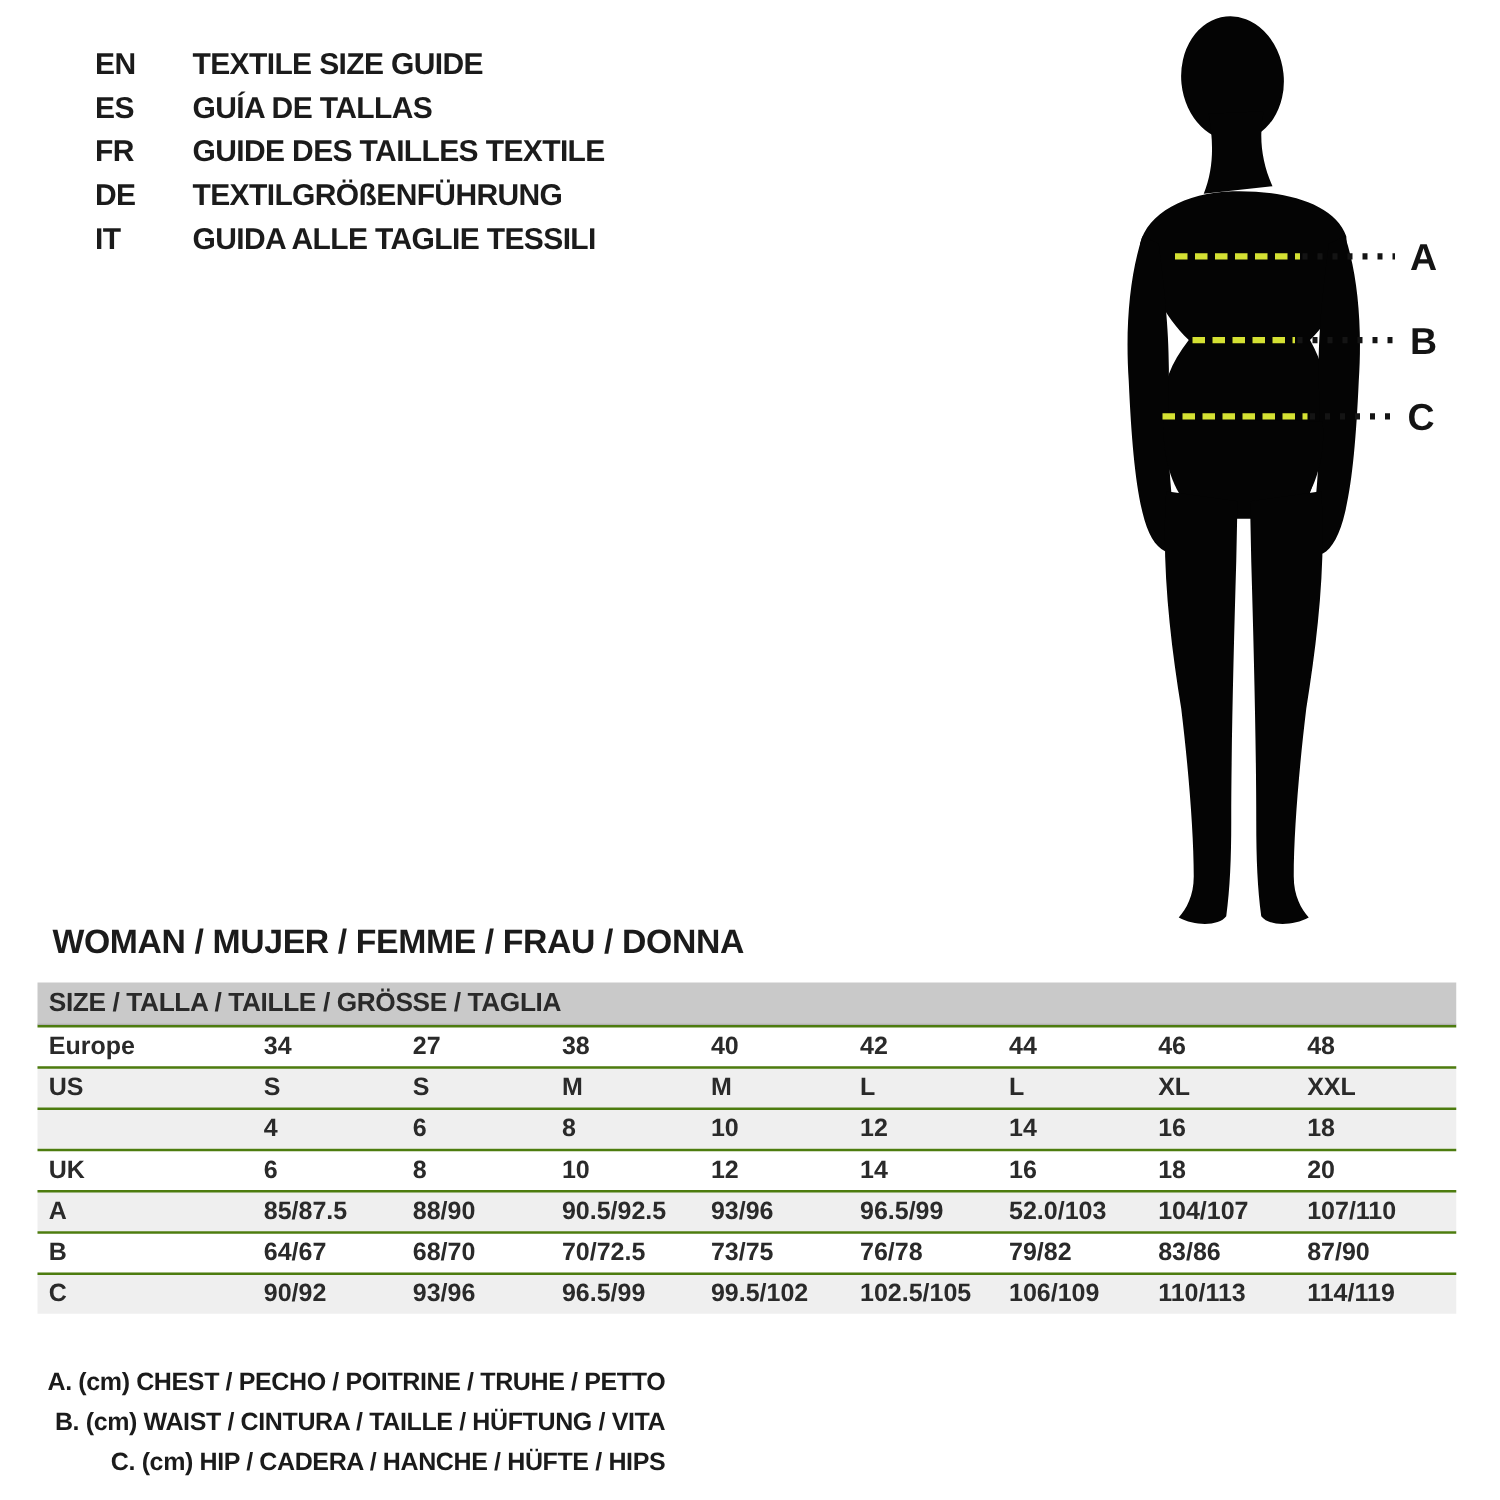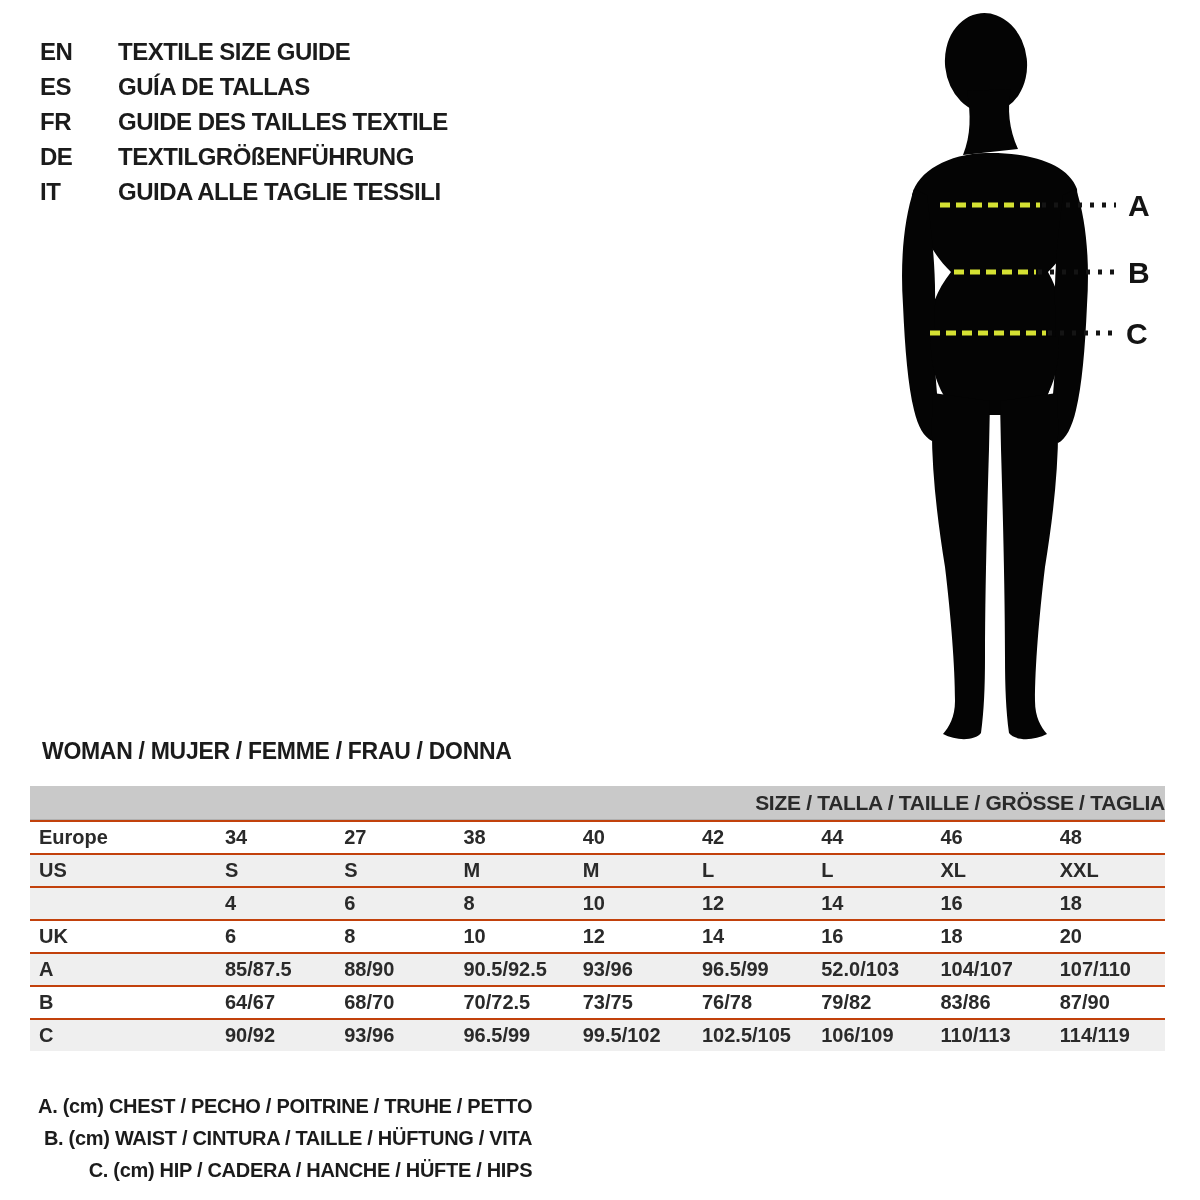--- a/index.html
+++ b/index.html
@@ -3,35 +3,35 @@
 <meta charset="utf-8">
 <style>
   html,body{margin:0;padding:0;background:#ffffff;}
   .canvas{
     position:relative;width:1200px;height:1200px;background:#ffffff;overflow:hidden;
     font-family:"Liberation Sans",sans-serif;color:#1b1b1b;
   }
   
   .lang-list{position:absolute;left:40px;top:34px;}
   .lang-row{display:flex;height:35px;align-items:center;}
-  .lang-code{width:78px;font-size:24px;font-weight:700;letter-spacing:-0.5px;}
+  .lang-code{width:78px;font-size:24px;font-weight:700;letter-spacing:-0.5px;margin-left:36px;}
   .lang-label{font-size:24px;font-weight:700;letter-spacing:-0.5px;}
   
   .figure-wrap{position:absolute;left:870px;top:5px;width:300px;height:740px;}
   .figure-wrap svg{display:block;width:100%;height:100%;}
   .fig-label{font-family:"Liberation Sans",sans-serif;font-size:30px;font-weight:600;fill:#141414;}
   
-  .gender-line{position:absolute;left:42px;top:738px;font-size:23px;font-weight:700;letter-spacing:-0.3px;}
+  .gender-line{position:absolute;left:42px;top:738px;font-size:27px;font-weight:700;letter-spacing:-0.3px;}
   
   .size-table{position:absolute;left:30px;top:786px;width:1135px;}
   .table-header{
     background:#c9c9c9;border-bottom:1px solid #b0b0b0;height:33px;line-height:33px;
-    font-size:21px;font-weight:700;padding-left:9px;letter-spacing:-0.3px;color:#2a2a2a;text-align:right;
+    font-size:21px;font-weight:700;padding-left:9px;letter-spacing:-0.3px;color:#2a2a2a;
   }
-  .t-row{display:flex;height:31px;line-height:31px;border-top:2px solid #c2410c;gap:14px;}
+  .t-row{display:flex;height:31px;line-height:31px;border-top:2px solid #4d7c0f;}
   .t-row.shaded{background:#efefef;}
   .t-row.plain{background:#ffffff;}
   .t-label{width:172px;padding-left:9px;font-size:20px;font-weight:700;color:#2a2a2a;}
   .t-cell{flex:1;text-align:left;font-size:20px;font-weight:700;color:#2a2a2a;}
   
   .legend{position:absolute;left:38px;top:1090px;text-align:right;}
   .legend-line{font-size:20px;font-weight:700;height:32px;line-height:32px;letter-spacing:-0.3px;}
 </style>
 </head>
 <body>

